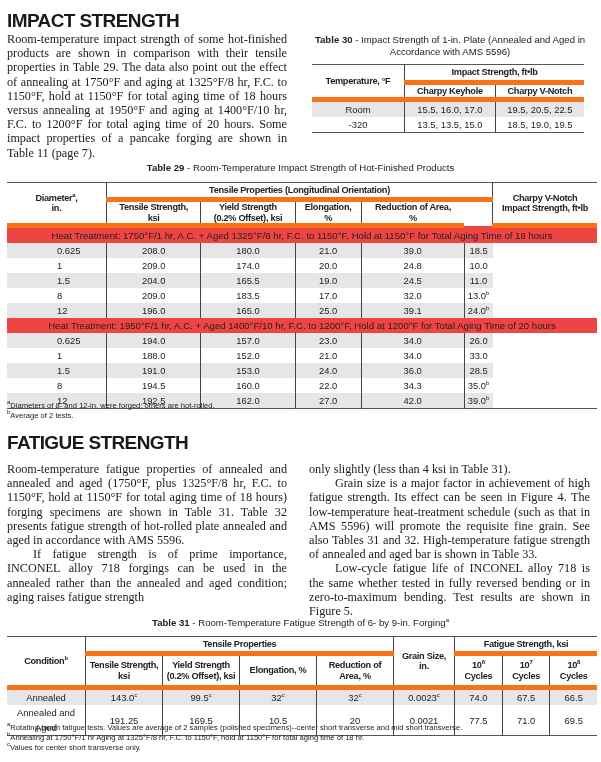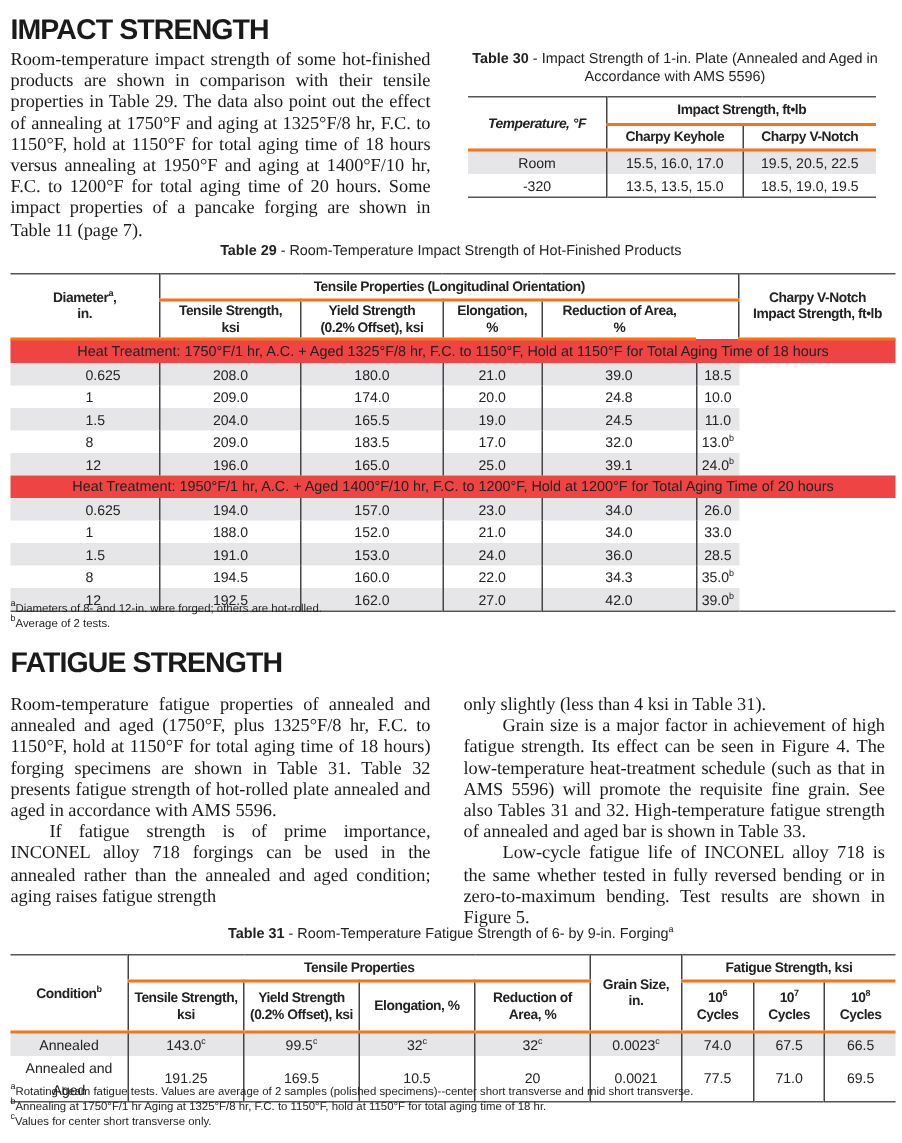--- a/index.html
+++ b/index.html
@@ -10,41 +10,41 @@
   .body-text p { margin:0; }
   .body-text p.ind { text-indent:26px; }
   .caption { font-family:"Liberation Sans", sans-serif; font-size:9.6px; text-align:center; color:#222; line-height:12px; }
   .caption b { font-weight:bold;margin-top:12px; }
   table { border-collapse:collapse; font-family:"Liberation Sans", sans-serif; font-size:9.4px; color:#222; }
   th { font-weight:bold; font-size:9.2px; letter-spacing:-0.3px; line-height:10.5px; padding:0 2px; text-align:center; }
   td { text-align:center; padding:0; height:15px; line-height:15px; }
   .tb-top { border-top:1.5px solid #555; }
   .tb-bottom { border-bottom:1.5px solid #555; }
   .vl { border-left:1px solid #444; }
-  .hl { border-bottom:2px solid #f97316;margin-left:12px; }
+  .hl { border-bottom:5px solid #f97316;margin-left:12px; }
   .shade td { background:#e6e6e8; }
   .heat td { background:#ef4444; font-size:9.6px; }
   .foot { font-family:"Liberation Sans", sans-serif; font-size:7.6px; line-height:10px; color:#222; }
   sup { font-size:6px; vertical-align:4px; line-height:0; }
   td.diam { text-align:left; padding-left:50px; }
 </style>
 </head>
 <body>
 
 <div class="abs h1" style="left:7px;top:10px;">IMPACT STRENGTH</div>
 
 <div class="abs body-text" style="left:7px;top:32px;width:280px;">
   <p>Room-temperature impact strength of some hot-finished products are shown in comparison with their tensile properties in Table 29. The data also point out the effect of annealing at 1750°F and aging at 1325°F/8 hr, F.C. to 1150°F, hold at 1150°F for total aging time of 18 hours versus annealing at 1950°F and aging at 1400°F/10 hr, F.C. to 1200°F for total aging time of 20 hours. Some impact properties of a pancake forging are shown in Table 11 (page 7).</p>
 </div>
 
 <div class="abs caption" style="left:310px;top:34px;width:280px;"><b>Table 30</b><span> - Impact Strength of 1-in. Plate (Annealed and Aged in Accordance with AMS 5596)</span></div>
 <table class="abs" style="left:312px;top:64px;width:272px;">
   <tbody>
       <tr class="tb-top" style="height:18px;">
-    <th rowspan="2" class="hl" style="width:88px;font-style:italic;">Temperature, °F</th>
+    <th rowspan="2" class="hl" style="width:88px;">Temperature, °F</th>
     <th colspan="2" class="vl hl">Impact Strength, ft•lb</th>
   </tr>
   <tr style="height:17px;">
     <th class="vl hl">Charpy Keyhole</th>
     <th class="vl hl">Charpy V-Notch</th>
   </tr>
   <tr class="shade">
     <td>Room</td>
     <td class="vl">15.5, 16.0, 17.0</td>
     <td class="vl">19.5, 20.5, 22.5</td>

